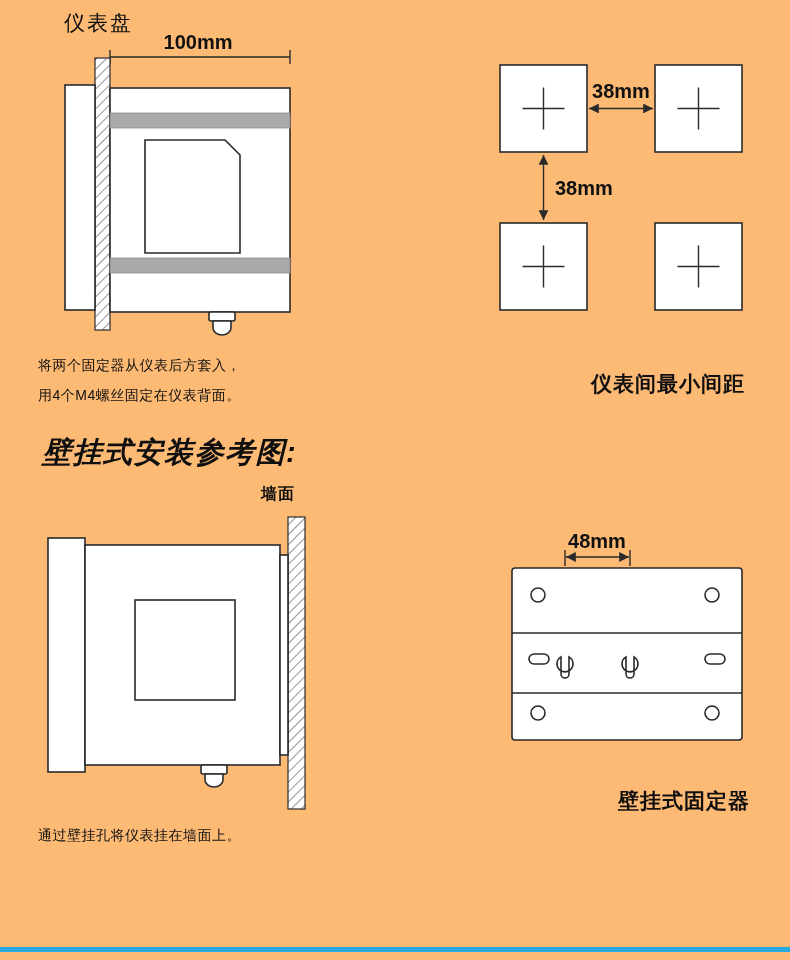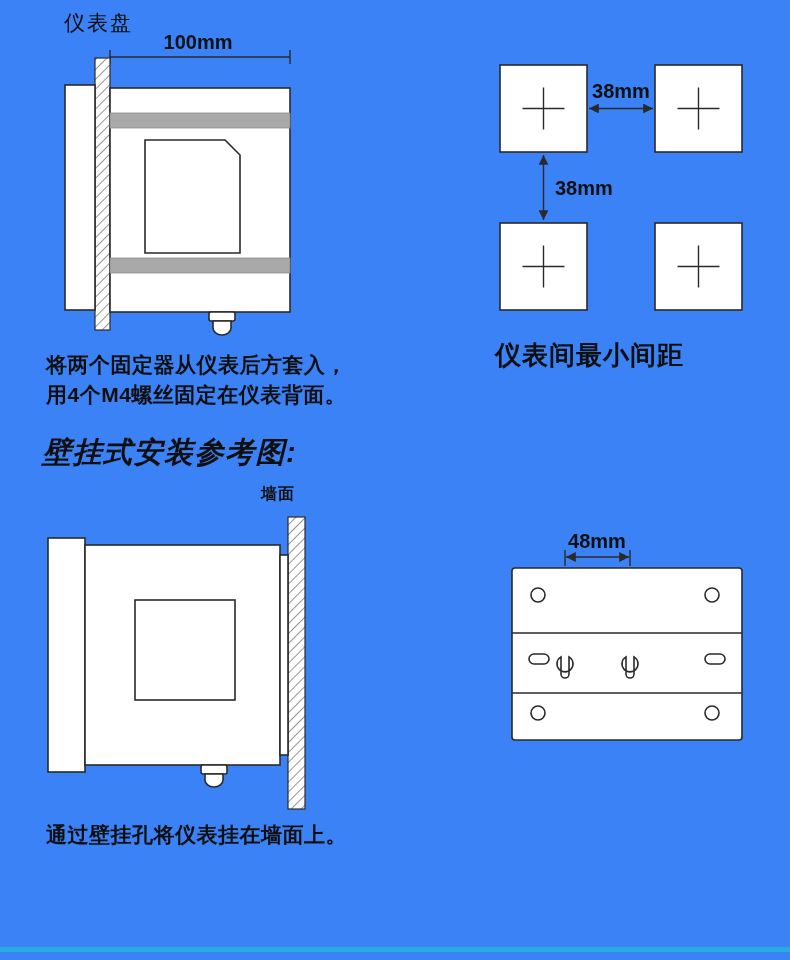--- a/index.html
+++ b/index.html
@@ -1,24 +1,24 @@
 <!DOCTYPE html>
 <html><head>
 <meta charset="utf-8">
 <style>
   * { margin:0; padding:0; box-sizing:border-box; }
   html,body { background:#ffffff; }
   .page {
-    position:relative; width:790px; height:960px; background:#3b82f6;
+    position:relative; width:790px; height:960px; background:#fdba74;
     font-family:"Liberation Sans","DejaVu Sans",sans-serif; color:#0f0f0f; overflow:hidden;
   }
   .abs { position:absolute; }
   .panel-title { font-size:21px; font-weight:500; letter-spacing:2px; }
-  .instr { font-size:21px; font-weight:700; line-height:30px; letter-spacing:0.5px;margin-left:8px; }
-  .caption { font-size:26px; font-weight:700; text-align:left; letter-spacing:1px; }
+  .instr { font-size:14px; font-weight:400; line-height:30px; letter-spacing:0.5px; }
+  .caption { font-size:21px; font-weight:700; text-align:right; letter-spacing:1px;margin-top:32px; }
   .heading { font-size:29px; font-weight:800; letter-spacing:1.5px;font-style:italic; }
   .wall-label { font-size:16px; font-weight:700; letter-spacing:1px; }
   svg .ln { stroke:#2a2a2a; stroke-width:1.4; fill:none; }
   svg .shape { stroke:#2a2a2a; stroke-width:1.6; fill:#ffffff; }
   svg .hatched { fill:url(#hatch); stroke:#2a2a2a; stroke-width:1.2; }
   svg .gray { fill:#a9a9a9; stroke:#8c8c8c; stroke-width:0.8; }
   svg text.dim { font-family:"Liberation Sans","DejaVu Sans",sans-serif; font-size:20px; font-weight:600; fill:#111111; }
   .accent-bar { left:0; top:947px; width:790px; height:5px; }
 </style>
 </head>
@@ -106,16 +106,17 @@
     <circle cx="33" cy="69" r="7" class="shape"></circle>
     <circle cx="207" cy="69" r="7" class="shape"></circle>
     <circle cx="33" cy="187" r="7" class="shape"></circle>
     <circle cx="207" cy="187" r="7" class="shape"></circle>
     <path d="M56,130.93 A8,8 0 1 0 64,130.93 L64,148 A4,4 0 0 1 56,148 Z" class="shape"></path>
     <path d="M121,130.93 A8,8 0 1 0 129,130.93 L129,148 A4,4 0 0 1 121,148 Z" class="shape"></path>
     <rect x="24" y="128" width="20" height="10" rx="5" class="shape"></rect>
     <rect x="200" y="128" width="20" height="10" rx="5" class="shape"></rect>
   </svg>
 
+  <div class="abs caption" style="left:505px;top:755px;width:245px">壁挂式固定器</div>
 
   <div class="abs accent-bar" style="background: rgb(41, 171, 226);"></div>
 
 </div>
 
 </body></html>

